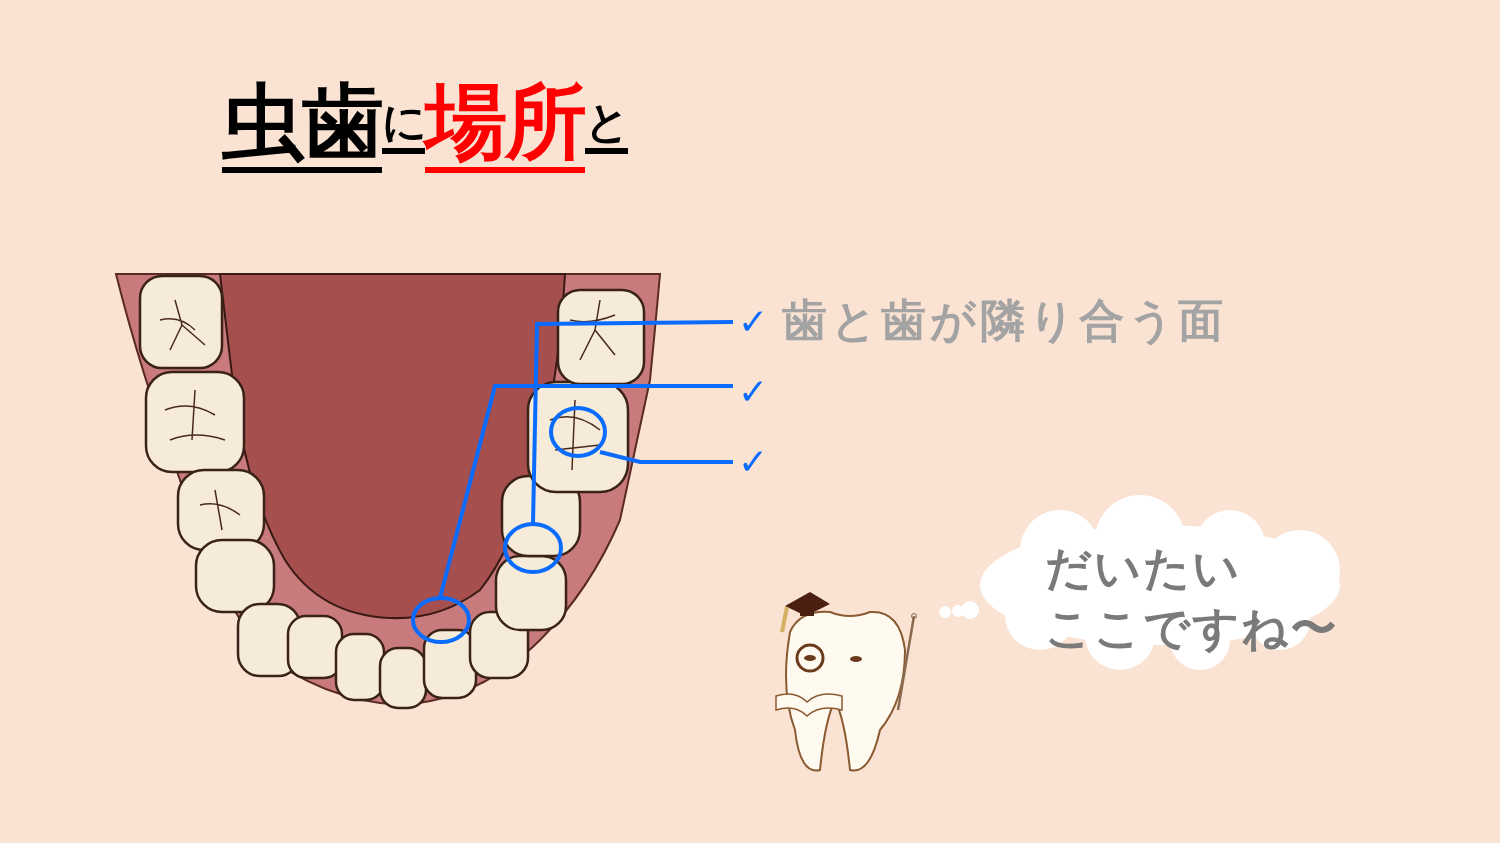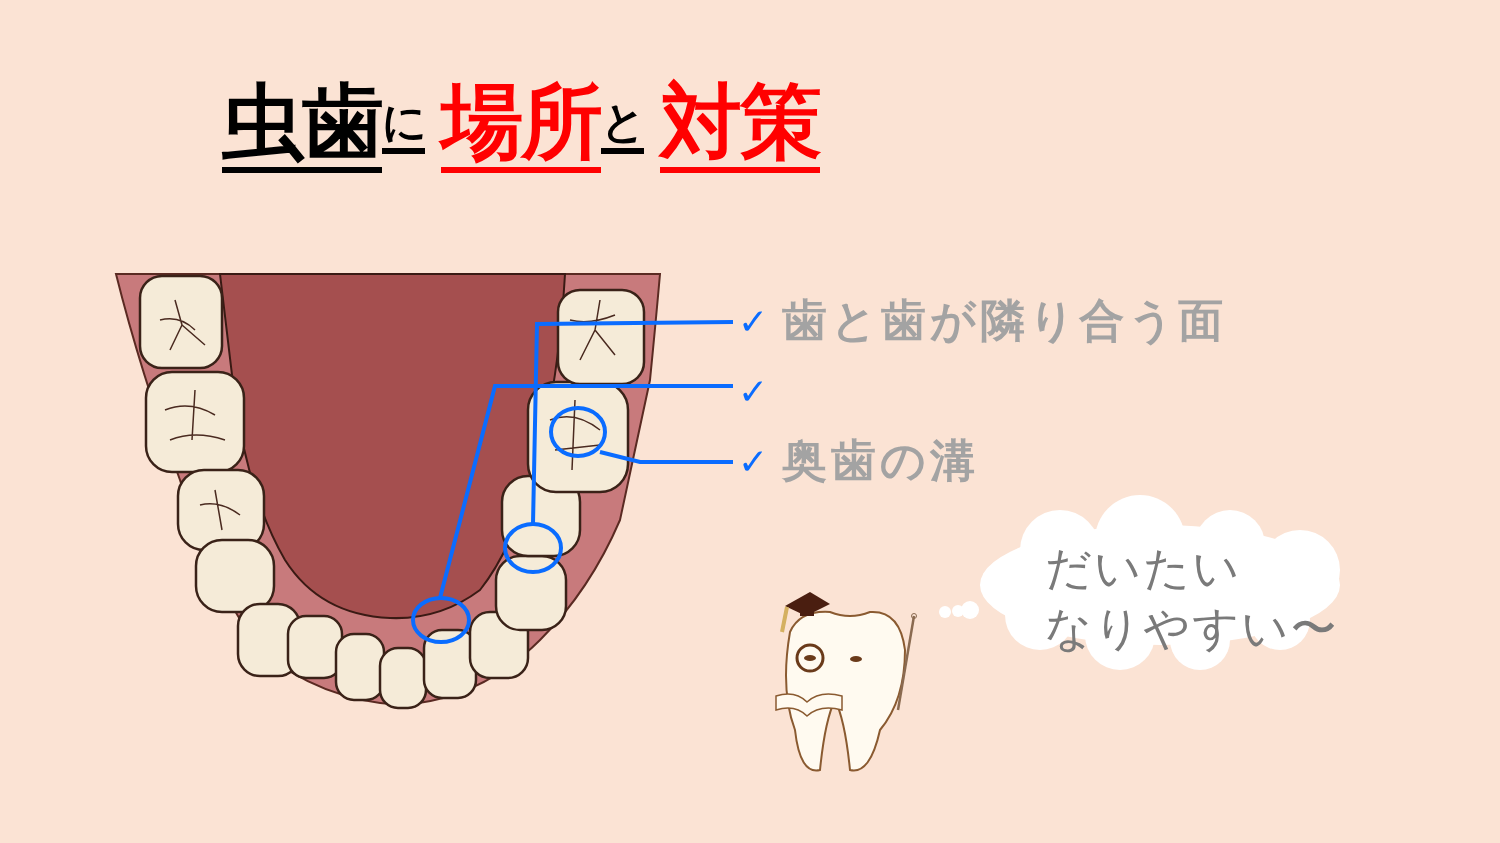--- a/index.html
+++ b/index.html
@@ -9,46 +9,45 @@
     position:relative;
     font-family:"DejaVu Sans", "Liberation Sans", sans-serif;
   }
   .title {
     position:absolute; left:222px; top:78px; width:1052px; height:98px;
     display:flex; align-items:center; white-space:nowrap;
     font-weight:bold; letter-spacing:-2px;
   }
   .title span { display:inline-block; line-height:1; padding-bottom:4px; border-bottom:6px solid; }
   .t-black { color:#000; border-color:#000 !important; }
-  .t-red { color:#ff0000; border-color:#ff0000 !important;margin-left:16px; }
+  .t-red { color:#ff0000; border-color:#ff0000 !important; }
   .big { font-size:82px; }
   .small { font-size:44px; }
   svg.illu { position:absolute; left:0; top:0; }
   .points {
     position:absolute; left:738px; top:286px;
   }
   .point {
     height:70px; display:flex; align-items:center;
   }
   .check { color:#0a6cff; font-size:36px; width:44px; font-weight:bold; }
   .ptext { color:#a3a3a3; font-size:45px; font-weight:bold; letter-spacing:4px; }
   .bubble-text {
     position:absolute; left:1045px; top:538px; color:#7a7a7a;
-    font-size:46px; font-weight:normal; line-height:60px; letter-spacing:2px;
+    font-size:46px; font-weight:bold; line-height:60px; letter-spacing:2px;
   }
 </style>
 </head>
 <body>
 
 <div class="title">
   <span class="t-black big">虫歯</span>
   <span class="t-black small">に</span>
   <span class="t-red big">場所</span>
   <span class="t-black small" style="color:#000">と</span>
-  <span class="t-red big">対策</span>
 </div>
 
 <svg class="illu" width="1500" height="843" viewBox="0 0 1500 843">
 
   <path d="M116 274 L660 274 Q655 330 650 380 L620 520 Q590 590 540 640 Q480 700 400 705 Q320 700 260 650 Q210 580 180 480 Q140 370 116 274 Z" fill="#c87a7c" stroke="#5a2a22" stroke-width="2"></path>
 
   <path d="M220 274 L565 274 Q560 360 545 430 Q520 540 480 590 Q440 620 390 618 Q320 615 285 560 Q250 500 235 400 Z" fill="#a54f4f" stroke="#3a1a14" stroke-width="2"></path>
 
   <g fill="#f5ebd8" stroke="#3a2218" stroke-width="2.5">
     <rect x="140" y="276" width="82" height="92" rx="22"></rect>
@@ -116,20 +115,19 @@
 <div class="points">
   <div class="point">
     <span class="check">✓</span>
     <span class="ptext">歯と歯が隣り合う面</span>
   </div>
   <div class="point">
     <span class="check">✓</span>
   </div>
   <div class="point">
     <span class="check">✓</span>
-    <span class="ptext">奥歯の溝</span>
   </div>
 </div>
 
 <div class="bubble-text">
   <div>だいたい</div>
-  <div>なりやすい〜</div>
+  <div>ここですね〜</div>
 </div>
 
 </body></html>

